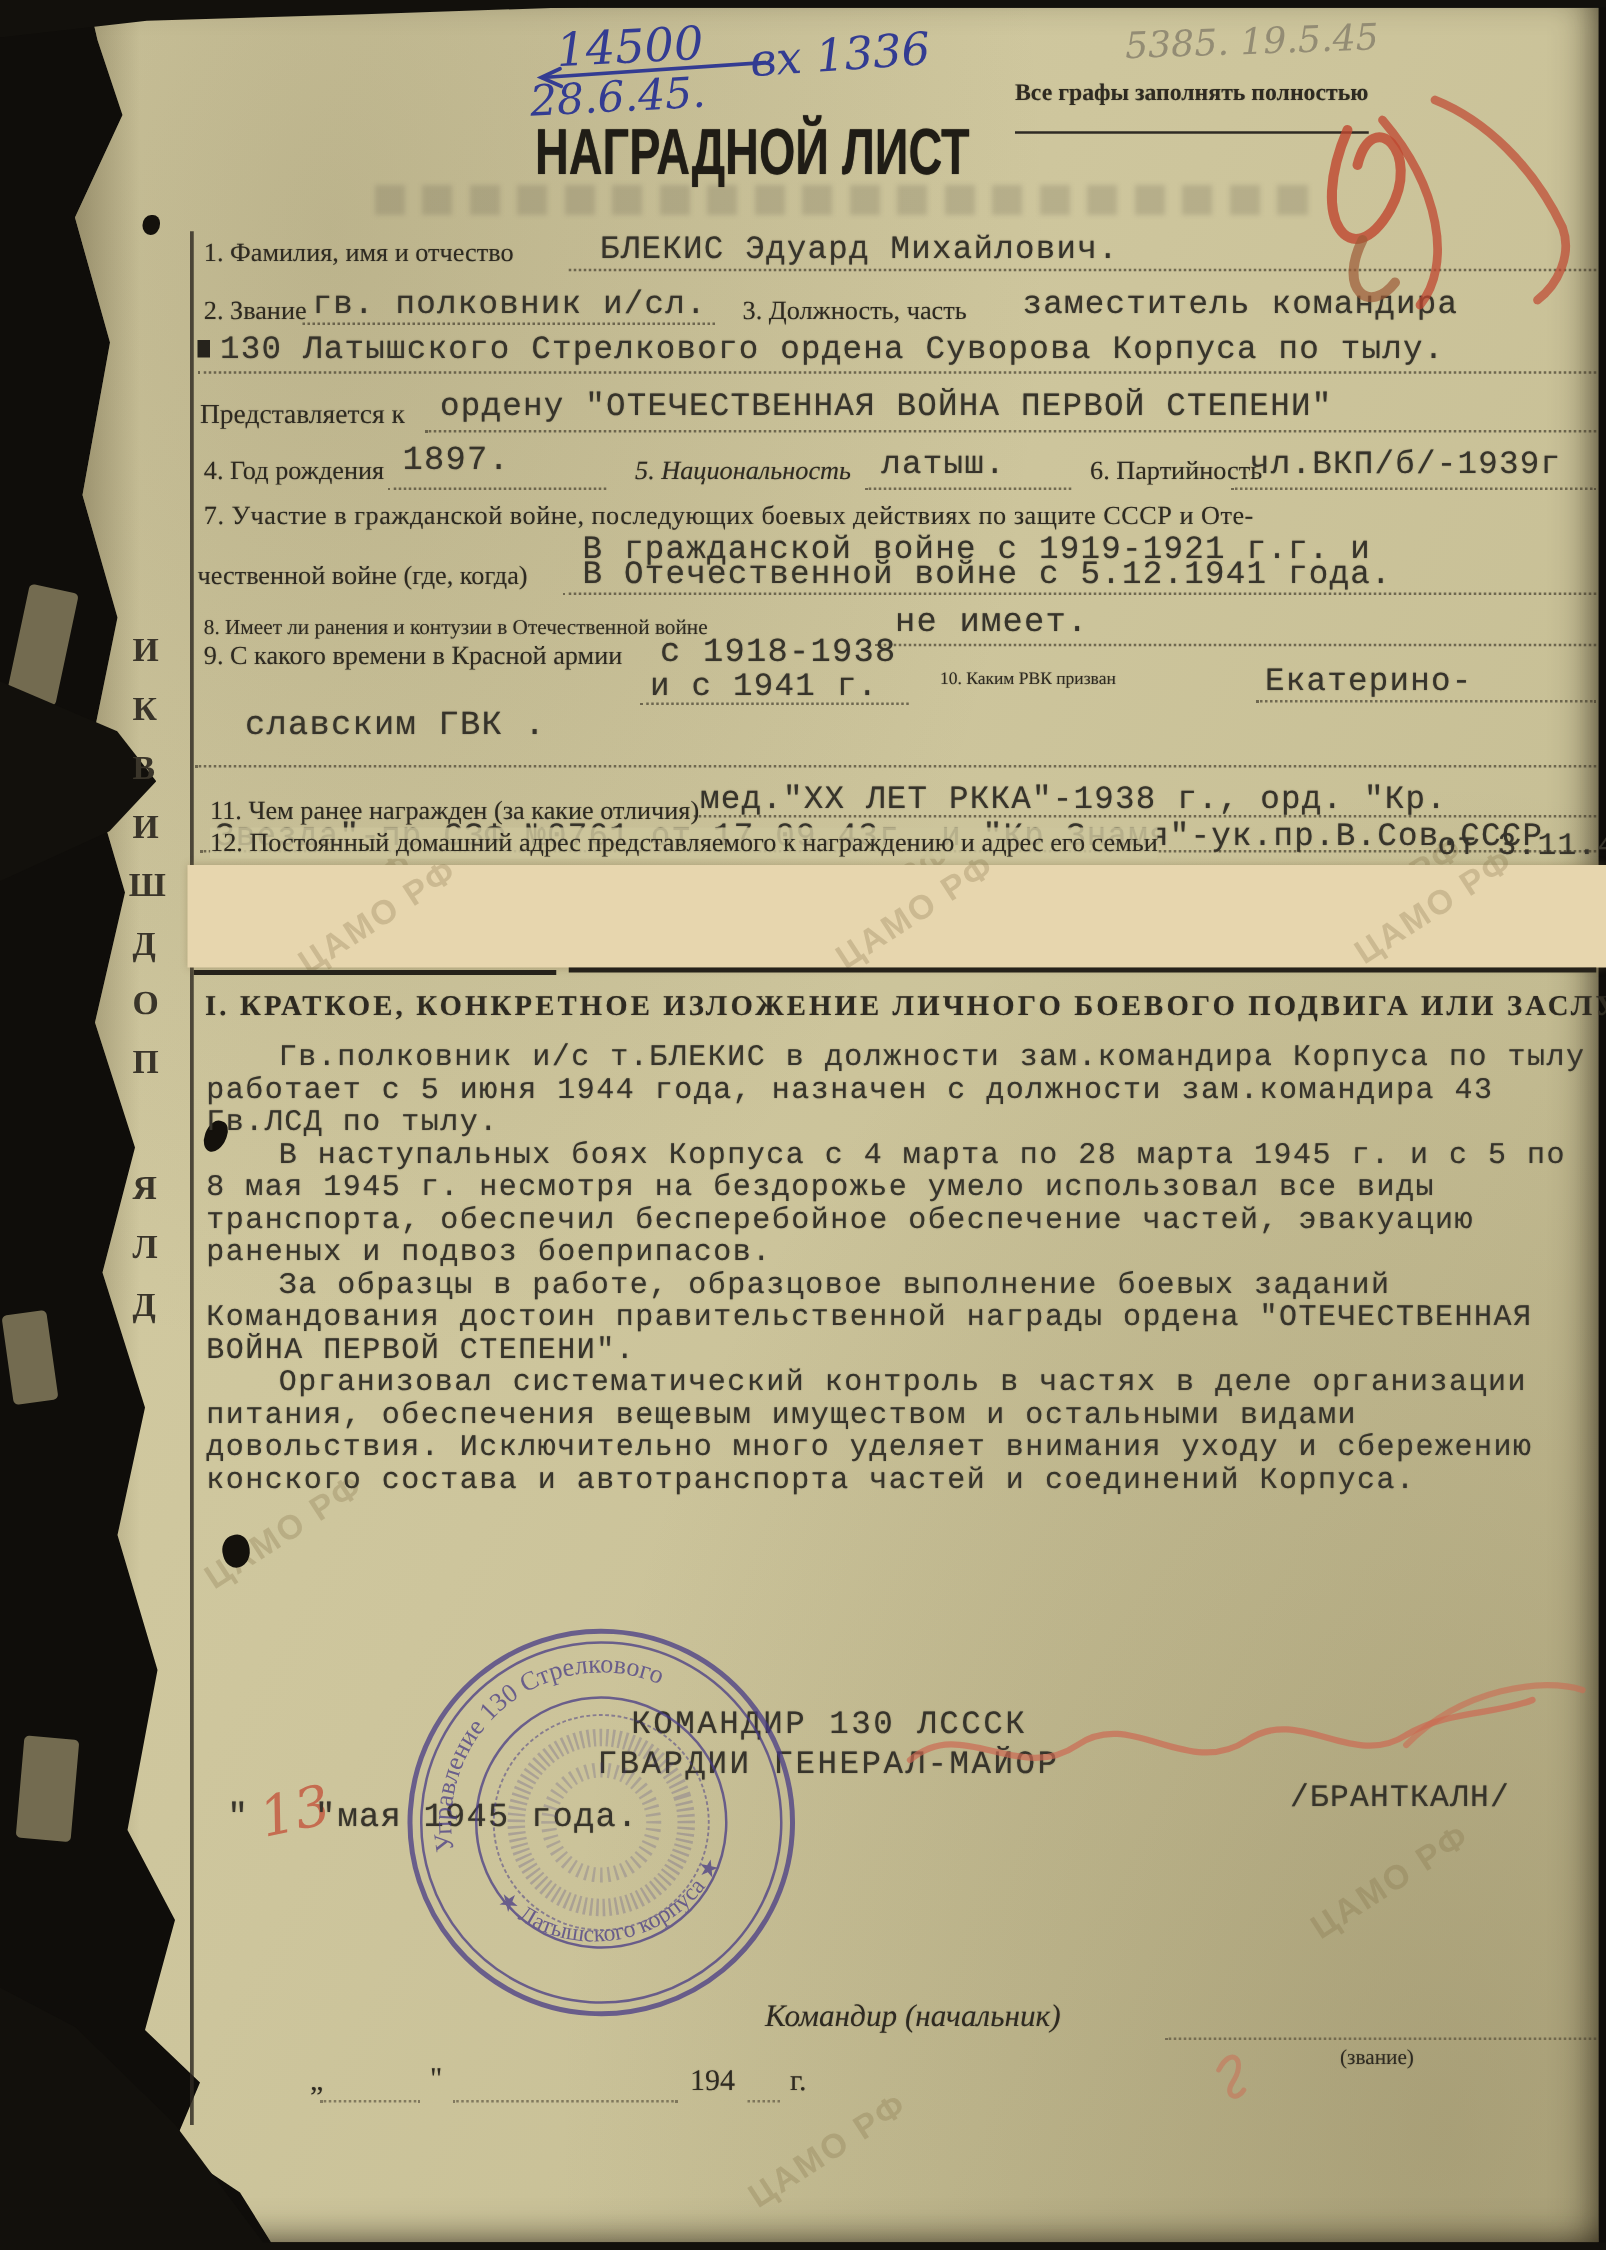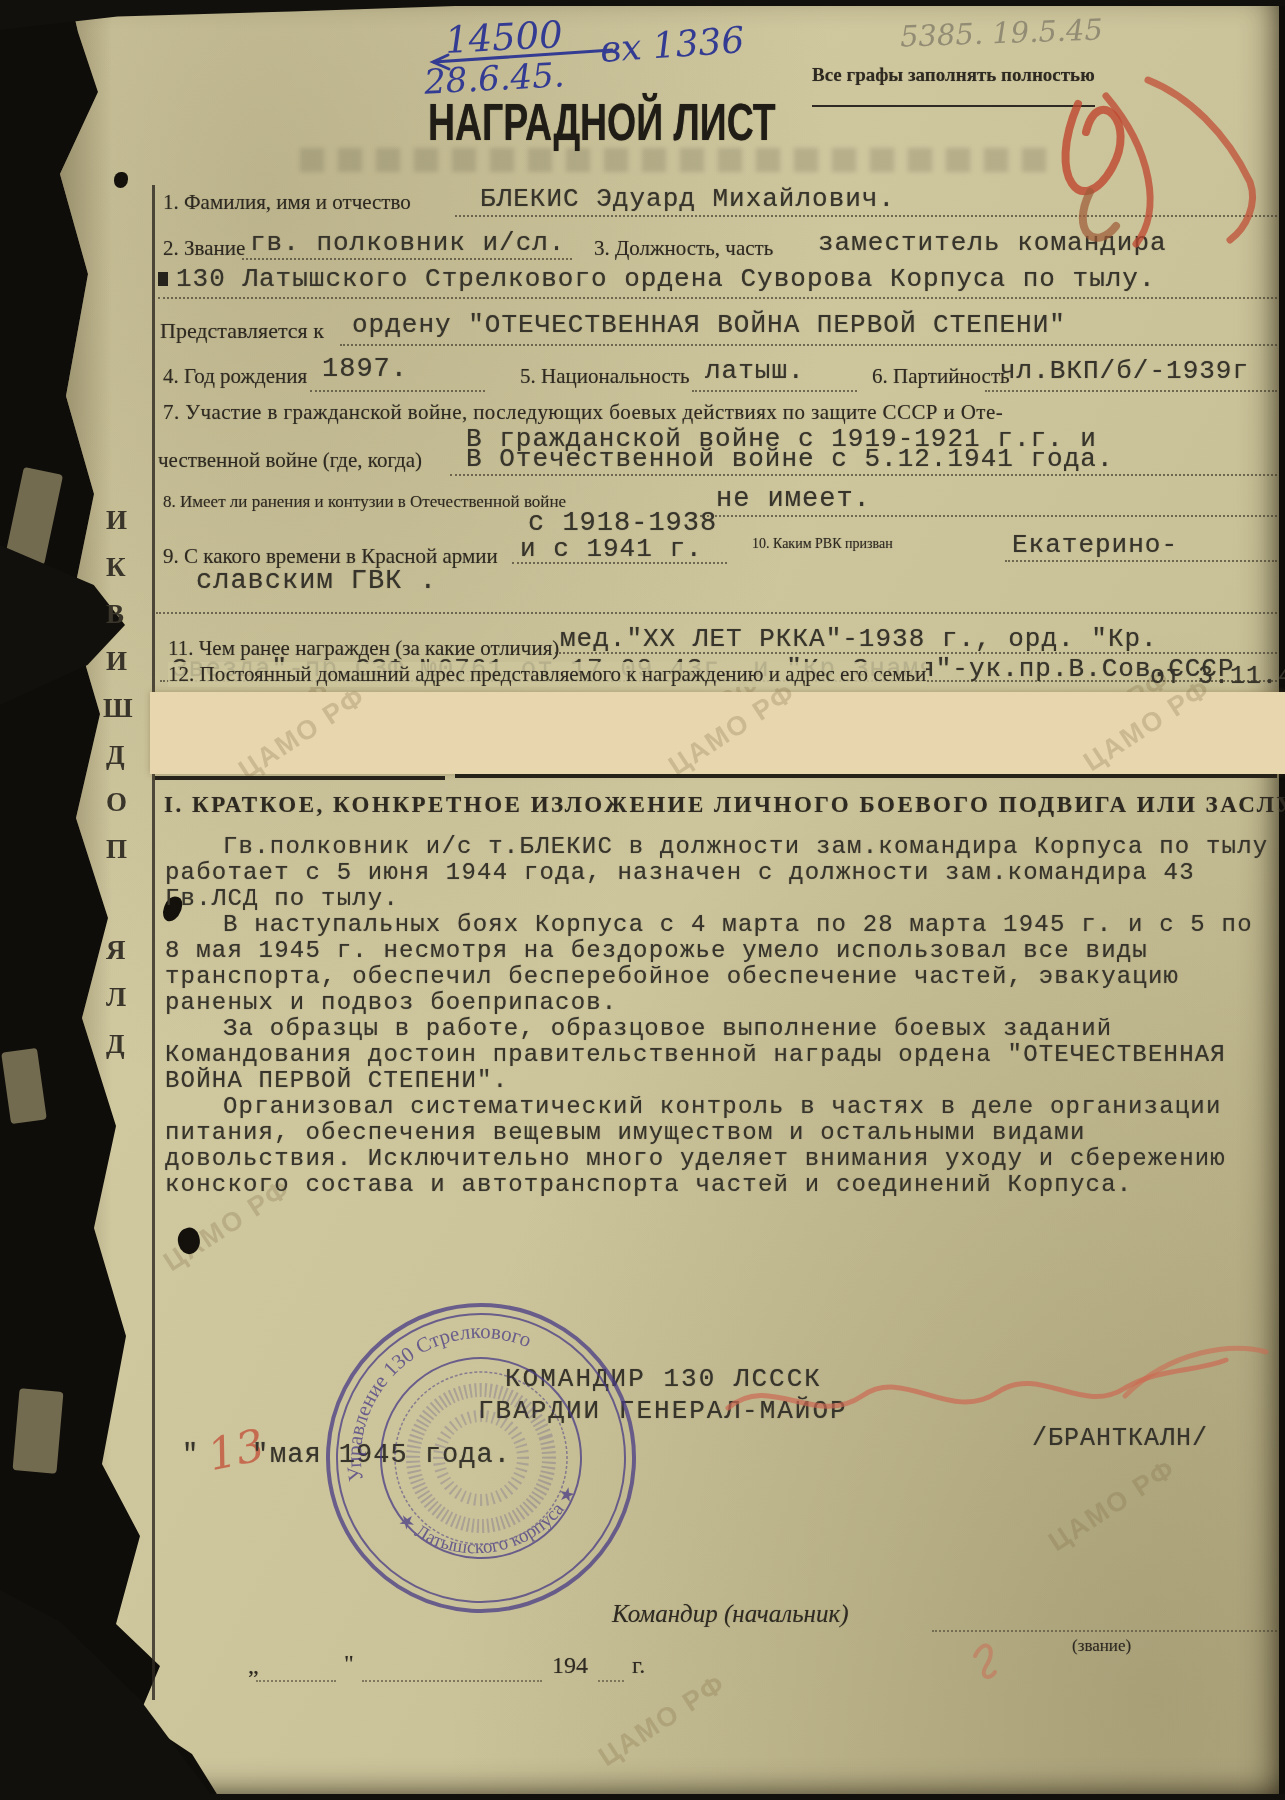--- a/index.html
+++ b/index.html
@@ -102,40 +102,40 @@
   <div class="abs" style="left:158px;top:272px;width:10px;height:14px;background:#26231c;"></div>
   <span class="abs typ" style="left:176px;top:264px;font-size:26px;">130 Латышского Стрелкового ордена Суворова Корпуса по тылу.</span>
   <div class="abs dot" style="left:158px;top:297px;width:1119px;"></div>
 
   <span class="abs lbl" style="left:160px;top:318px;font-size:22px;">Представляется к</span>
   <span class="abs typ" style="left:352px;top:310px;font-size:26px;">ордену "ОТЕЧЕСТВЕННАЯ ВОЙНА ПЕРВОЙ СТЕПЕНИ"</span>
   <div class="abs dot" style="left:340px;top:344px;width:937px;"></div>
 
   <span class="abs lbl" style="left:163px;top:364px;font-size:21px;">4. Год рождения</span>
   <span class="abs typ" style="left:322px;top:354px;font-size:27px;">1897.</span>
-  <span class="abs lbl" style="left:520px;top:364px;font-size:21px;">5. Национальность</span>
+  <span class="abs lbl" style="left:508px;top:364px;font-size:21px;font-style:italic;">5. Национальность</span>
   <span class="abs typ" style="left:705px;top:356px;font-size:26px;">латыш.</span>
   <span class="abs lbl" style="left:872px;top:364px;font-size:21px;">6. Партийность</span>
   <span class="abs typ" style="left:1000px;top:356px;font-size:26px;">чл.ВКП/б/-1939г</span>
   <div class="abs dot" style="left:310px;top:390px;width:175px;"></div>
   <div class="abs dot" style="left:692px;top:390px;width:165px;"></div>
   <div class="abs dot" style="left:985px;top:390px;width:292px;"></div>
 
   <span class="abs lbl" style="left:163px;top:400px;font-size:21px;letter-spacing:.4px;">7. Участие в гражданской войне, последующих боевых действиях по защите СССР и Оте-</span>
   <span class="abs typ" style="left:466px;top:424px;font-size:26px;">В гражданской войне с 1919-1921 г.г. и</span>
   <span class="abs lbl" style="left:158px;top:448px;font-size:21px;">чественной войне (где, когда)</span>
   <span class="abs typ" style="left:466px;top:444px;font-size:26px;">В Отечественной войне с 5.12.1941 года.</span>
   <div class="abs dot" style="left:450px;top:474px;width:827px;"></div>
 
   <span class="abs lbl" style="left:163px;top:492px;font-size:17px;">8. Имеет ли ранения и контузии в Отечественной войне</span>
   <span class="abs typ" style="left:716px;top:484px;font-size:27px;">не имеет.</span>
   <div class="abs dot" style="left:700px;top:515px;width:577px;"></div>
 
   <span class="abs typ" style="left:528px;top:508px;font-size:27px;">с 1918-1938</span>
-  <span class="abs lbl" style="left:163px;top:544px;font-size:21px;">9. С какого времени в Красной армии</span>
+  <span class="abs lbl" style="left:163px;top:512px;font-size:21px;">9. С какого времени в Красной армии</span>
   <span class="abs typ" style="left:520px;top:534px;font-size:26px;">и с 1941 г.</span>
   <span class="abs lbl" style="left:752px;top:536px;font-size:14px;">10. Каким РВК призван</span>
   <span class="abs typ" style="left:1012px;top:530px;font-size:26px;">Екатерино-</span>
   <div class="abs dot" style="left:512px;top:562px;width:215px;"></div>
   <div class="abs dot" style="left:1005px;top:560px;width:272px;"></div>
   <span class="abs typ" style="left:196px;top:566px;font-size:27px;">славским ГВК .</span>
   <div class="abs dot" style="left:156px;top:612px;width:1121px;"></div>
 
   <span class="abs lbl" style="left:168px;top:636px;font-size:21px;">11. Чем ранее награжден (за какие отличия)</span>
   <span class="abs typ" style="left:560px;top:624px;font-size:26px;">мед."ХХ ЛЕТ РККА"-1938 г., орд. "Кр.</span>

